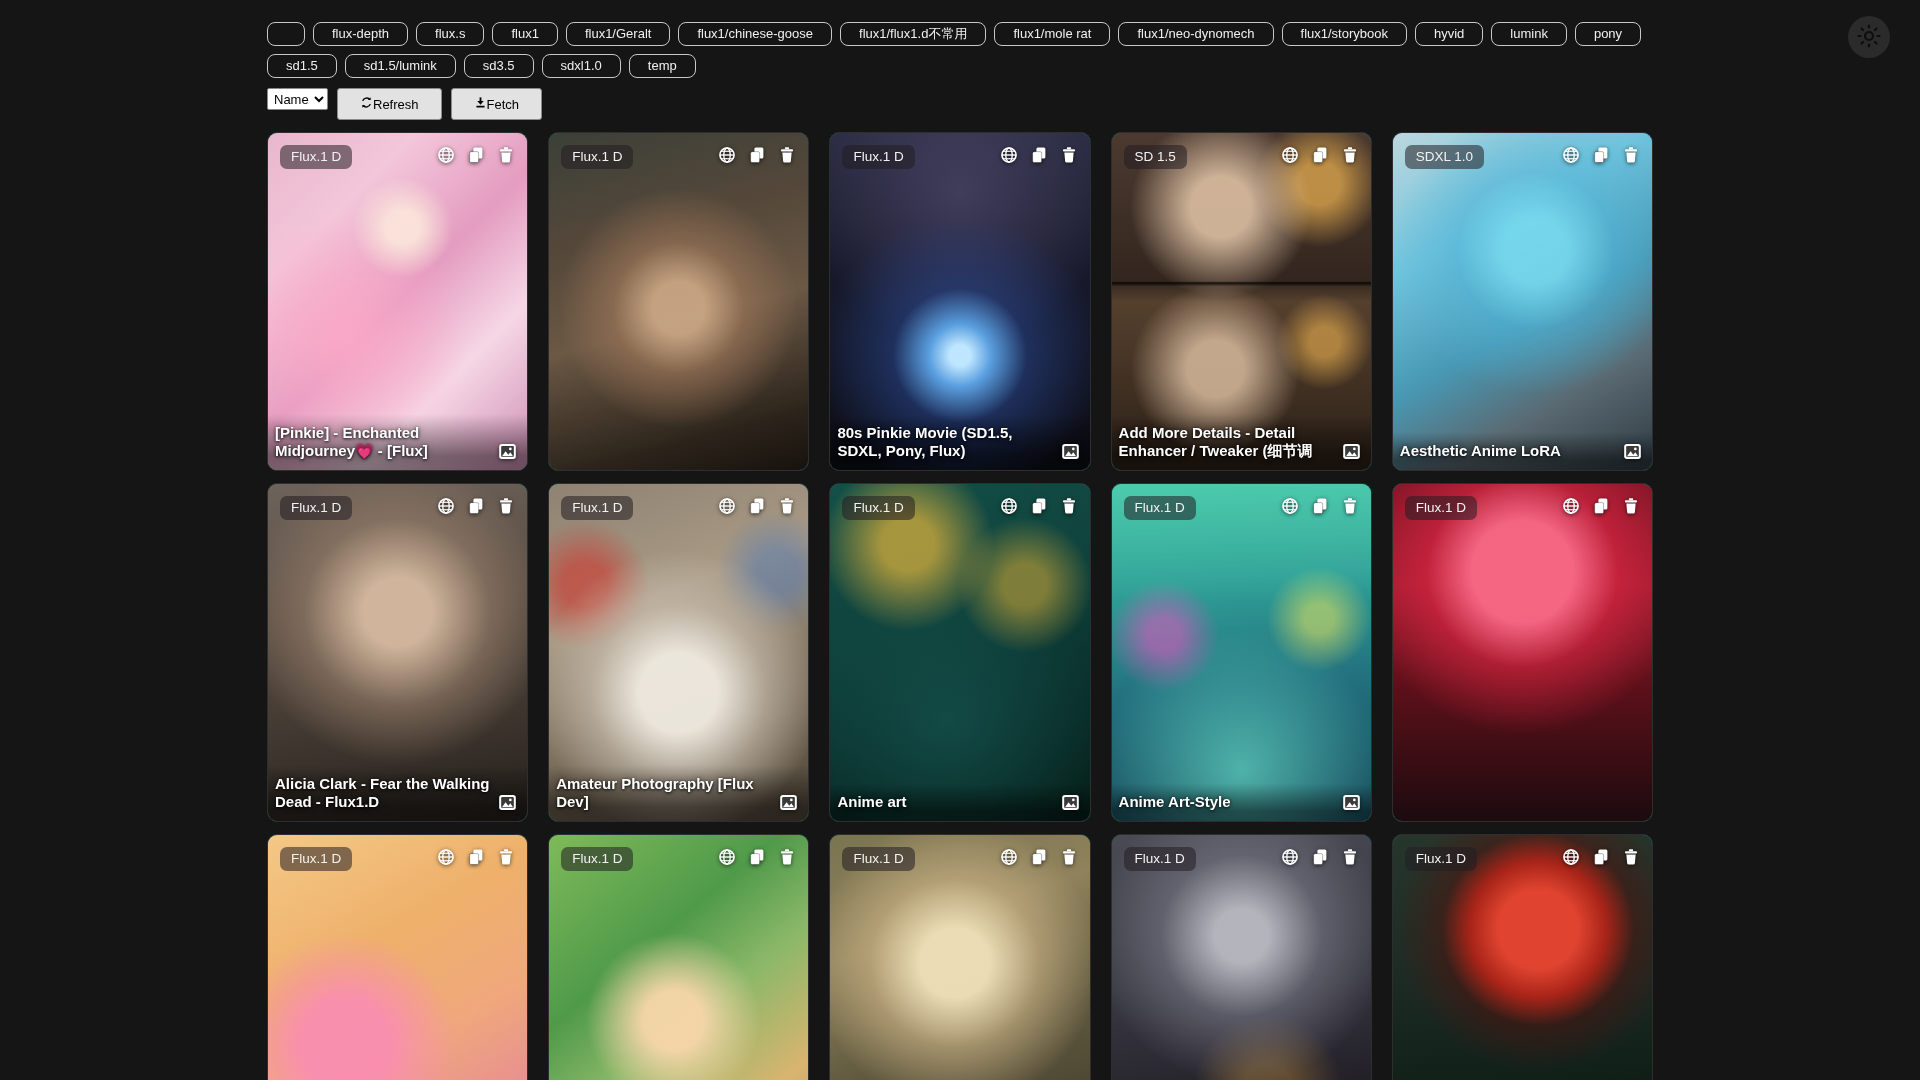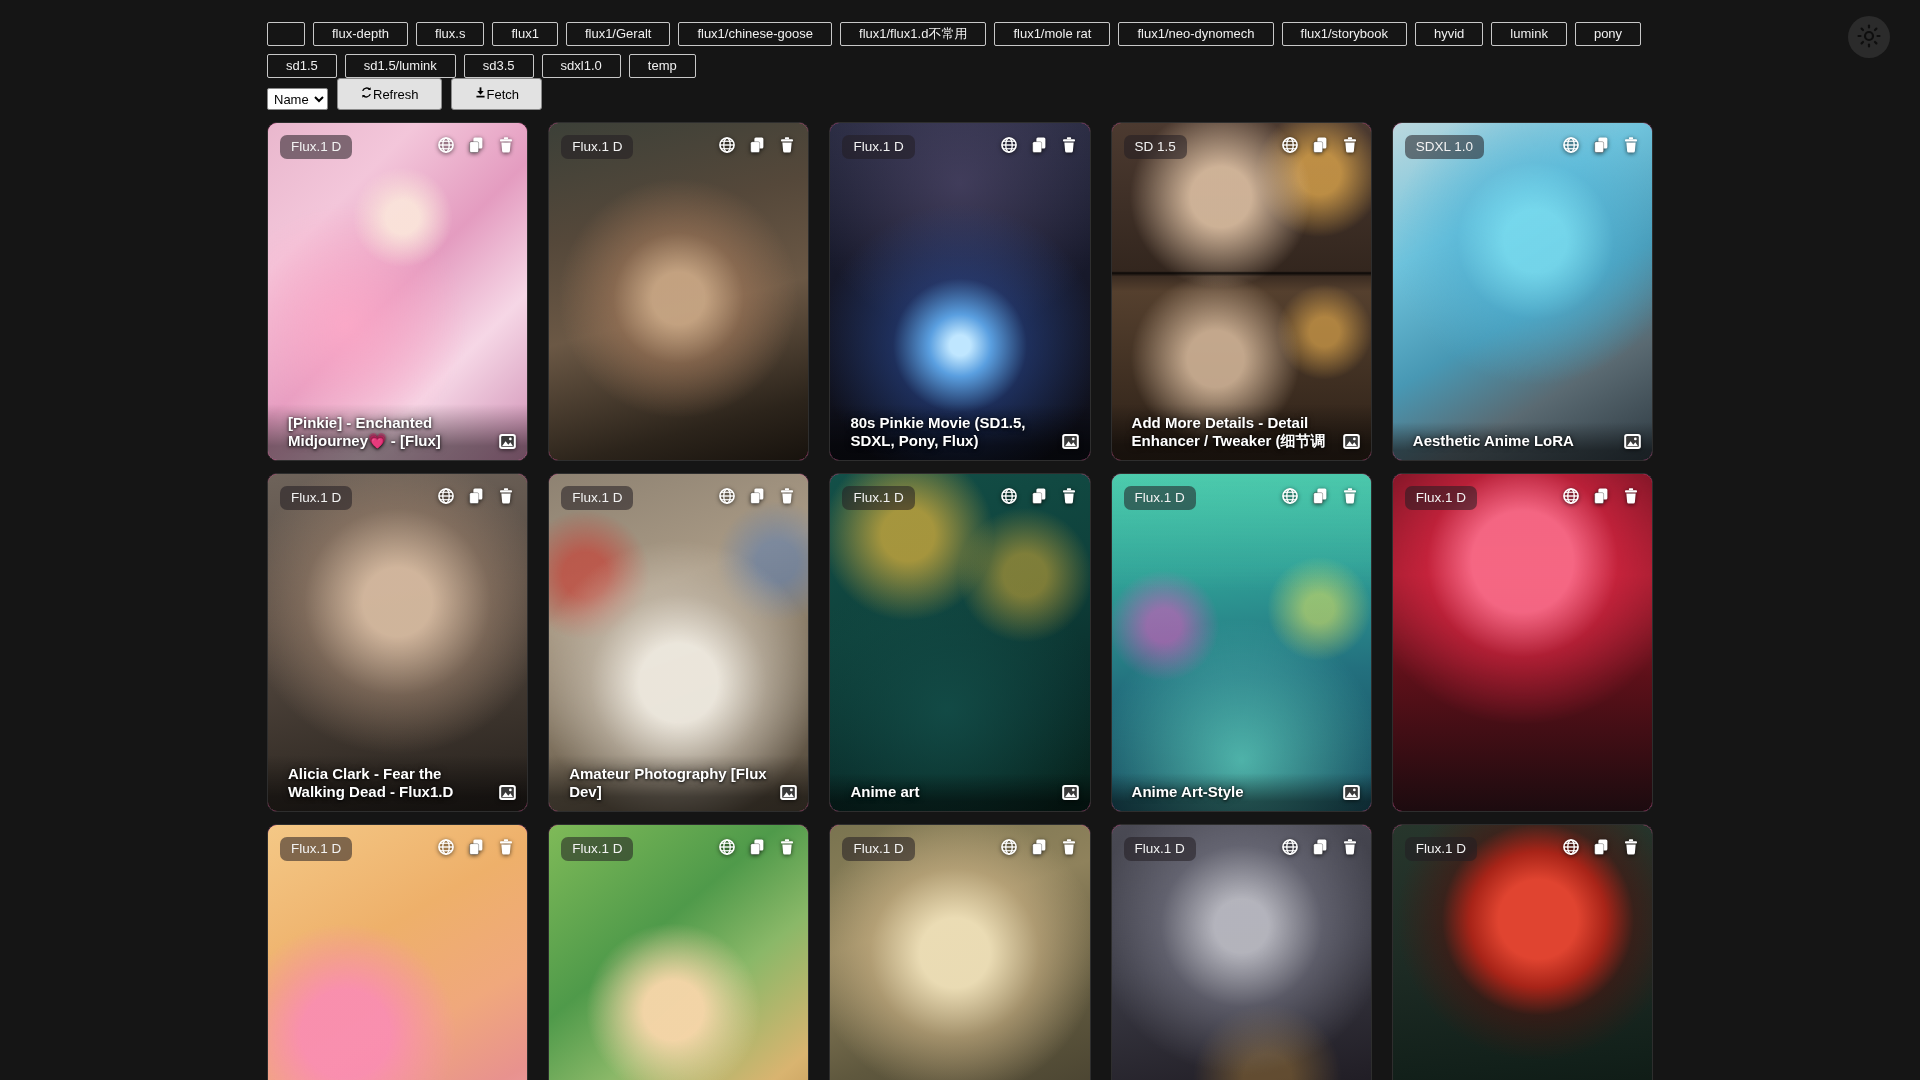--- a/index.html
+++ b/index.html
@@ -2,42 +2,42 @@
 <html><head>
 <meta charset="utf-8">
 <style>
   html,body{margin:0;padding:0;width:1920px;height:1080px;overflow:hidden;
     background:#151515;font-family:"Liberation Sans",sans-serif;}
   .theme-toggle{position:absolute;top:16px;right:30px;width:42px;height:42px;
     border-radius:50%;background:#2b2b2b;border:none;display:flex;align-items:center;
     justify-content:center;cursor:pointer;}
   .container{width:1386px;margin:0 auto;padding-top:22px;}
   .filter-bar{display:flex;flex-wrap:wrap;gap:8px;}
-  .tag{background:transparent;border:1.5px solid #c8c8c8;border-radius:2px;
+  .tag{background:transparent;border:1.5px solid #c8c8c8;border-radius:8px;
     color:#f0f0f0;font-family:"Liberation Sans",sans-serif;font-size:13px;
     padding:3px 18px;line-height:1.2;cursor:pointer;min-height:24px;}
   .tag-empty{min-width:22px;}
-  .controls{display:flex;gap:9px;align-items:flex-end;}
+  .controls{display:flex;gap:9px;margin-top:10px;align-items:flex-start;}
   .controls select{height:22px;font-size:13px;font-family:"Liberation Sans",sans-serif;
     background:#fff;color:#000;border:1px solid #888;border-radius:2px;padding:0 2px;}
   .ctl-btn{display:inline-flex;align-items:center;background:#e2e2e2;
     border:1px solid #8a8a8a;border-radius:3px;color:#000;font-size:13px;
     font-family:"Liberation Sans",sans-serif;padding:2px 22px;height:32px;cursor:pointer;}
   .grid{display:grid;grid-template-columns:repeat(5,1fr);gap:12px 20px;margin-top:12px;}
   .card{position:relative;height:337px;border-radius:10px;overflow:hidden;
-    border:1px solid #2e2e2e;background:#ec4899;cursor:pointer;}
+    border:1px solid #2e2e2e;background:#0f766e;cursor:pointer;}
   .card-art{position:absolute;inset:0;}
   .badge{position:absolute;top:12px;left:12px;background:rgba(35,30,35,.55);
     color:#f2f2f2;font-size:13.5px;padding:4px 11px;border-radius:7px;line-height:1.2;}
   .card-icons{position:absolute;top:13px;right:12px;display:flex;gap:12px;}
   .icon-btn{background:none;border:none;padding:0;width:18px;height:18px;cursor:pointer;
     filter:drop-shadow(0 1px 2px rgba(0,0,0,.65));}
   .icon-btn svg{display:block;width:18px;height:18px;}
   .card-footer{position:absolute;left:0;right:0;bottom:0;display:flex;align-items:flex-end;
-    gap:6px;padding:10px 10px 9px 20px;
+    gap:6px;padding:10px 10px 9px 7px;
     background:linear-gradient(180deg,rgba(0,0,0,0),rgba(0,0,0,.48) 75%);}
   .card-title{flex:1;color:#fff;font-weight:700;font-size:15px;line-height:1.25;
     text-shadow:0 1px 3px rgba(0,0,0,.9),0 0 6px rgba(0,0,0,.5);}
   .img-icon{width:19px;height:19px;flex:none;
     filter:drop-shadow(0 1px 2px rgba(0,0,0,.6));}
 </style>
 </head>
 <body>
 
 <button class="theme-toggle">

